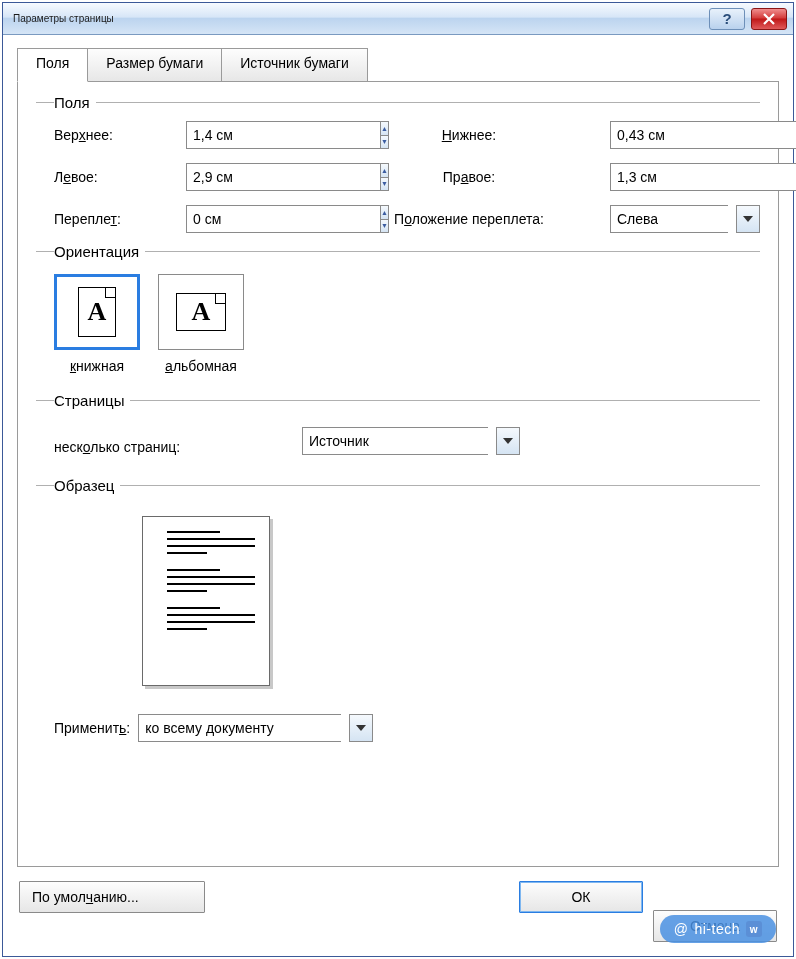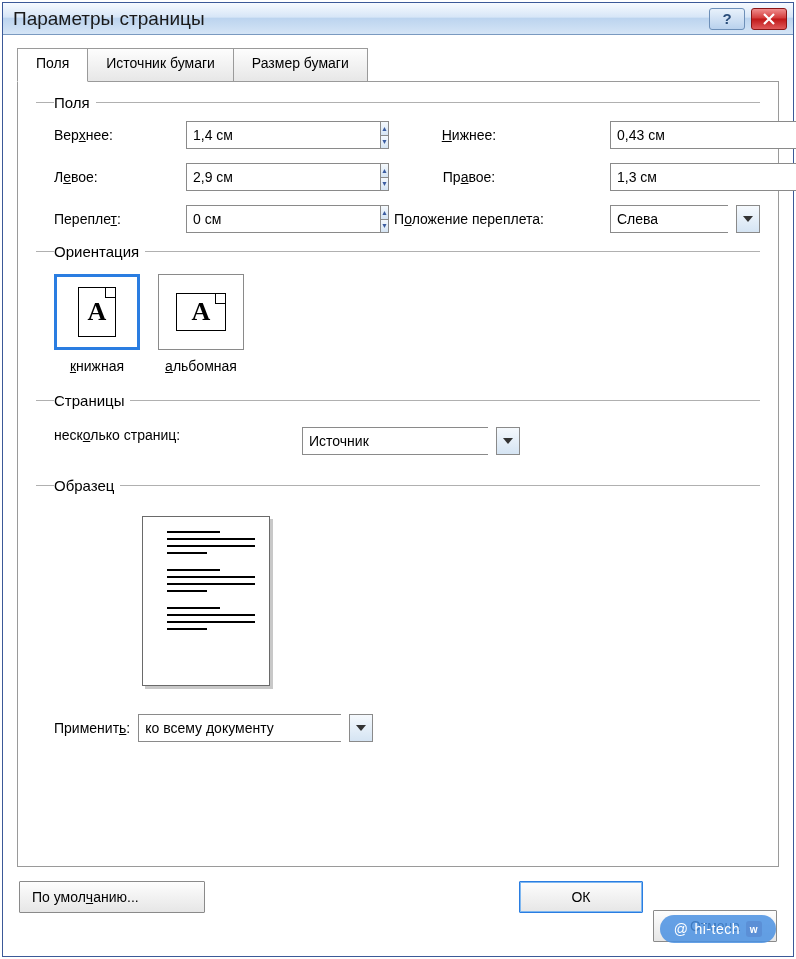--- a/index.html
+++ b/index.html
@@ -1,19 +1,19 @@
 <!DOCTYPE html>
 <html><head>
 <meta charset="utf-8">
 <style>
 * { box-sizing: border-box; font-family: "Segoe UI", Tahoma, sans-serif; font-size: 14px; }
 body { margin: 0; background: #fff; padding: 2px; }
 .window { width: 792px; height: 955px; border: 1px solid #3b5998; background: #fff; display: flex; flex-direction: column; }
 .titlebar { height: 32px; background: linear-gradient(to bottom, #f7fbff 0%, #d7e6f7 45%, #bcd4ef 50%, #d5e5f6 100%); border-bottom: 1px solid #7a9ac0; display: flex; align-items: center; padding: 0 6px; }
-.titlebar-title { flex: 1; color: #1a1a1a; padding-left: 4px; font-size: 19px; }
+.titlebar-title { flex: 1; color: #1a1a1a; padding-left: 4px; font-size: 10px; }
 .titlebar-btns { display: flex; gap: 6px; }
 .tb-btn { width: 36px; height: 22px; border-radius: 3px; display: flex; align-items: center; justify-content: center; }
 .tb-help { background: linear-gradient(to bottom,#e8f1fb,#b9d1ed); border:1px solid #6d8fb8; color:#2a4d7a; font-weight:bold; font-size:15px; }
 .tb-close { background: linear-gradient(to bottom,#f08e8e,#d43c3c 45%,#c01818 50%,#e05a5a); border:1px solid #8a1515; color:#fff; }
 .tb-close svg { width:14px; height:14px; }
 .content { flex:1; padding: 12px 14px 0 14px; display:flex; flex-direction:column; }
 .tabs { display:flex; height:34px; position:relative; }
 .tab { padding: 6px 18px; border:1px solid #9a9a9a; background:linear-gradient(to bottom,#fdfdfd,#e7e7e7); margin-right:-1px; position:relative; top:1px; }
 .tab.active { background:#fff; border-bottom:1px solid #fff; z-index:2; }
 .tab-panel { border:1px solid #9a9a9a; flex:1; padding: 12px 18px 18px 18px; background:#fff; display:flex; flex-direction:column; }
@@ -32,21 +32,21 @@
 .combo .cbtn svg { width:10px; height:6px; }
 .orient-row { display:flex; gap:18px; padding:4px 0 8px 0; }
 .orient-opt { display:flex; flex-direction:column; align-items:center; gap:8px; }
 .orient-box { width:86px; height:76px; border:1px solid #8a8a8a; display:flex; align-items:center; justify-content:center; }
 .orient-box.selected { outline:3px solid #2a7de1; outline-offset:-3px; }
 .page-ic { border:1px solid #000; background:#fff; position:relative; }
 .page-ic.port { width:38px; height:50px; }
 .page-ic.land { width:50px; height:38px; }
 .page-ic .fold { position:absolute; top:0; right:0; width:10px; height:10px; border-left:1px solid #000; border-bottom:1px solid #000; background:#fff; }
 .page-ic .glyph { position:absolute; inset:0; display:flex; align-items:center; justify-content:center; font-family:"Times New Roman",serif; font-size:26px; font-weight:bold; }
-.pages-row { display:flex; align-items:flex-start; gap:18px; padding:8px 0 12px 0; }
+.pages-row { display:flex; align-items:flex-end; gap:18px; padding:8px 0 12px 0; }
 .pages-row .combo { width:218px; }
 .preview-wrap { padding:12px 0 0 88px; }
 .preview { width:128px; height:170px; border:1px solid #6a6a6a; box-shadow:3px 3px 0 #c8c8c8; background:#fff; padding:14px 14px 10px 24px; }
 .pv-line { height:2px; background:#000; margin-bottom:5px; }
 .pv-gap { height:10px; }
 .apply-row { display:flex; align-items:center; gap:8px; padding:28px 0 4px 0; }
 .apply-row .combo { width:235px; }
 .btn-row { display:flex; padding:14px 16px; gap:10px; }
 .btn { height:32px; border:1px solid #8a8a8a; background:linear-gradient(to bottom,#fdfdfd,#e6e6e6); padding:0 18px; border-radius:1px; display:flex; align-items:center; justify-content:center; }
 .btn.default-btn { width:186px; justify-content:flex-start; padding:0 12px; }
@@ -70,22 +70,22 @@
       <div class="tb-btn tb-close">
         <svg viewBox="0 0 14 14">
               <path d="M2 2 L12 12 M12 2 L2 12" stroke="#fff" stroke-width="2.2" fill="none"></path>
             </svg>
       </div>
     </div>
   </div>
   <div class="content">
     <div class="tabs">
       <div class="tab active">Поля</div>
+      <div class="tab">Размер бумаги</div>
       <div class="tab">Источник бумаги</div>
-      <div class="tab">Размер бумаги</div>
     </div>
     <div class="tab-panel">
 
       <fieldset class="grp">
         <legend>Поля</legend>
         <div class="margins-grid">
           <div>Вер<u>х</u>нее:</div>
           <div class="spin">
             <input value="1,4 см" style="">
             <div class="spin-btns">

